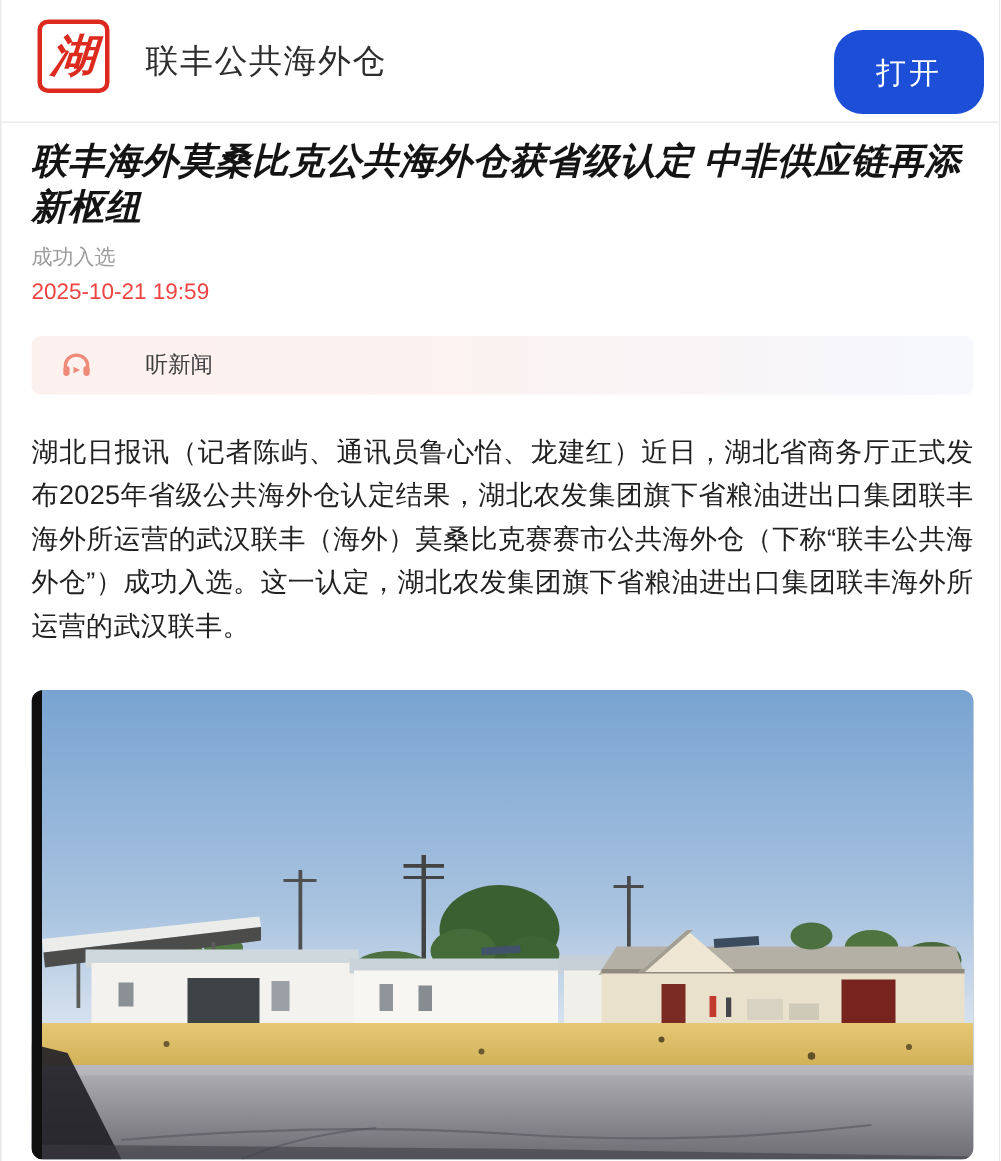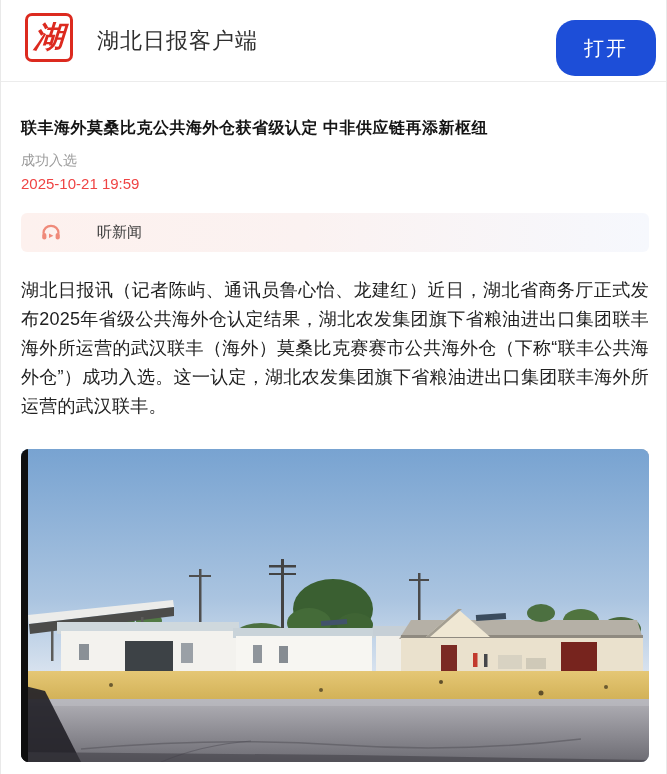--- a/index.html
+++ b/index.html
@@ -29,22 +29,22 @@
   }
   .open-btn {
     position:absolute; right:10px; top:20px; width:100px; height:56px;
     background:#1d4ed8; color:#fff; border:none; border-radius:19px;
     font-size:20px; letter-spacing:2px; font-family:inherit; cursor:pointer;
     display:flex; align-items:center; justify-content:center;
   }
   
   .article { padding:0 19px 0 20px; }
   .title {
-    margin-top:30px; font-size:16px; font-weight:bold; color:#141414;
-    line-height:31px; letter-spacing:0.5px;
+    margin-top:10px; font-size:24px; font-weight:bold; color:#141414;
+    line-height:31px; letter-spacing:0.5px;font-style:italic;
   }
   .source { margin-top:9px;  font-size:14px; color:#9b9b9b; }
   .date   { margin-top:5px;  font-size:15px; color:#ef4444; }
   .listen-bar {
     margin-top:21px; height:39px; width:628px; border-radius:6px;
     background:linear-gradient(90deg,#fdf1ee 0%, #fbf2f1 45%, #f6f8fd 100%);
     display:flex; align-items:center; padding-left:20px; cursor:pointer;gap:27px;
   }
   .listen-bar svg { display:block; }
   .listen-label { margin-left:9px; font-size:15px; color:#3d3d3d; }
@@ -69,21 +69,21 @@
 </style>
 </head>
 <body>
 
 <div class="page">
 
   <div class="header">
     <div class="logo-seal">
       <span>湖</span>
     </div>
-    <div class="app-name">湖北日报客户端</div>
+    <div class="app-name">联丰公共海外仓</div>
     <button class="open-btn">打开</button>
   </div>
 
   <div class="article">
     <h1 class="title">联丰海外莫桑比克公共海外仓获省级认定 中非供应链再添新枢纽</h1>
     <div class="source">成功入选</div>
     <div class="date">2025-10-21 19:59</div>
 
     <div class="listen-bar">
       <span>

